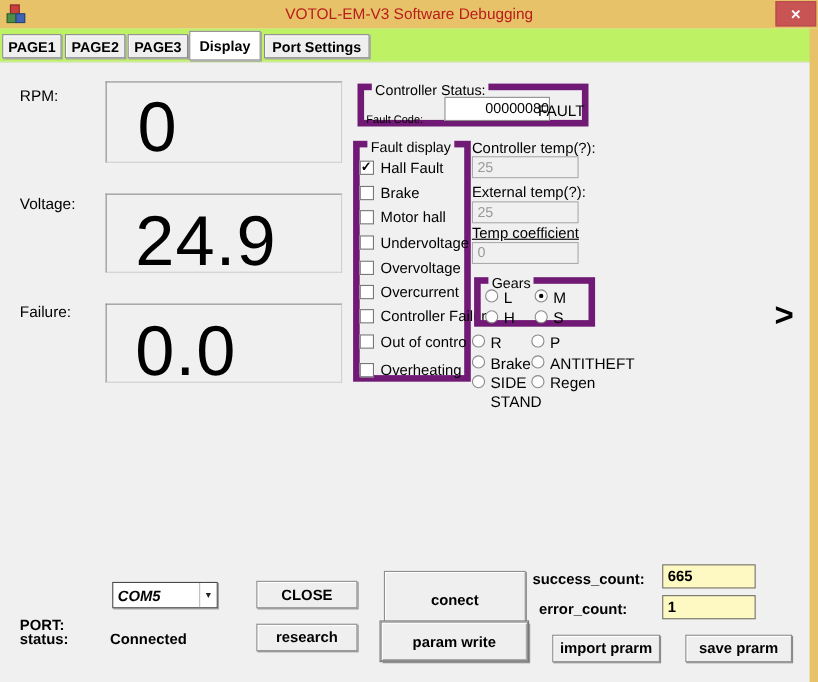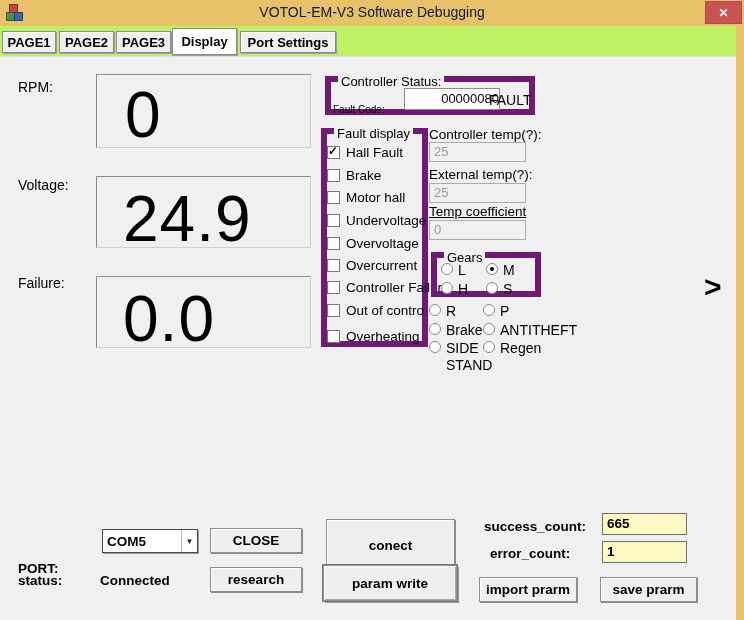--- a/index.html
+++ b/index.html
@@ -8,21 +8,21 @@
     position:relative; width:744px; height:620px; overflow:hidden;
     background:#f0f0f0; font-family:"Liberation Sans", sans-serif; color:#000;
   }
   
   .titlebar { position:absolute; left:0; top:0; width:744px; height:26px; background:#e8c268; }
   .app-icon { position:absolute; left:6px; top:4px; width:18px; height:18px; }
   .app-icon .blk { position:absolute; width:9px; height:9px; border:1px solid rgba(0,0,0,.35); }
   .blk.r { left:3px; top:0; background:#c9403c; }
   .blk.g { left:0; top:8px; background:#4d8f45; }
   .blk.b { left:8px; top:8px; background:#3f63b5; }
-  .title-text { position:absolute; left:0; right:0; top:4px; text-align:center; font-size:14px; color:#0f172a; }
+  .title-text { position:absolute; left:0; right:0; top:4px; text-align:center; font-size:14px; color:#b91c1c; }
   .close-btn { position:absolute; right:2px; top:1px; width:37px; height:23px; background:#c85454;
     border:1px solid #b64a4a; display:flex; align-items:center; justify-content:center;
     color:#fff; font-size:12px; font-weight:bold; cursor:default; }
   
   .tabstrip { position:absolute; left:0; top:26px; width:744px; height:31px; background:#bef264; border-bottom:1px solid #e3e3e3; }
   .tab { position:absolute; top:5px; height:22px; background:#efefef; border:1px solid #8a8a8a;
     box-shadow:inset 1px 1px 0 #ffffff, 1px 1px 0 #9d9d9d;
     font-size:13px; font-weight:bold; display:flex; align-items:center; justify-content:center; cursor:default; }
   .tab.active { top:2px; height:27px; background:#ffffff; z-index:2; }
   .tab.t0 { left:2px;   width:54px; }
@@ -61,25 +61,25 @@
   .radio { width:12px; height:12px; border-radius:50%; background:#fdfdfd; border:1px solid #8a8a8a; position:relative; flex:none; margin-top:1px; }
   .radio.selected::after { content:""; position:absolute; left:3px; top:3px; width:4px; height:4px; border-radius:50%; background:#000; }
   .radio-label { margin-left:5px; font-size:14px; white-space:pre-line; line-height:17px; }
   
   .next-arrow { position:absolute; left:704px; top:270px; font-size:30px; font-weight:600; cursor:default; }
   
   .b-label { position:absolute; font-size:13.5px; font-weight:bold; white-space:nowrap; }
   .btn { position:absolute; background:#efefef; border:1px solid #8e8e8e;
     box-shadow:inset 1px 1px 0 #ffffff, 1px 1px 0 #8a8a8a;
     font-family:"Liberation Sans", sans-serif; font-size:13.5px; font-weight:bold;
-    display:flex; align-items:center; justify-content:center; cursor:default; white-space:nowrap; }
+    display:flex; align-items:center; justify-content:center; cursor:default; white-space:nowrap;margin-left:23px; }
   .btn.default { box-shadow:0 0 0 1px #777777, inset 1px 1px 0 #ffffff, inset -1px -1px 0 #a8a8a8, 2px 2px 0 #9a9a9a; }
   .combo { position:absolute; left:102px; top:529px; width:96px; height:24px; background:#fff;
     border:1px solid #4a4a4a; box-shadow:1px 1px 0 #9a9a9a; display:flex; align-items:center; }
-  .combo-text { flex:1; font-size:13.5px; font-weight:bold; padding-left:4px; }
+  .combo-text { flex:1; font-size:13.5px; font-weight:bold; padding-left:4px;font-style:italic; }
   .combo-arrow { width:16px; height:100%; border-left:1px solid #bbb; display:flex; align-items:center; justify-content:center; font-size:8px; color:#222; }
   .tinput { position:absolute; left:602px; width:85px; height:22px; background:#fef9c3; border:1px solid #6f6f6f;
     font-size:13.5px; font-weight:bold; line-height:20px; padding-left:4px; }
 </style>
 </head>
 <body>
 
 <div class="win">
 
   <div class="titlebar">

